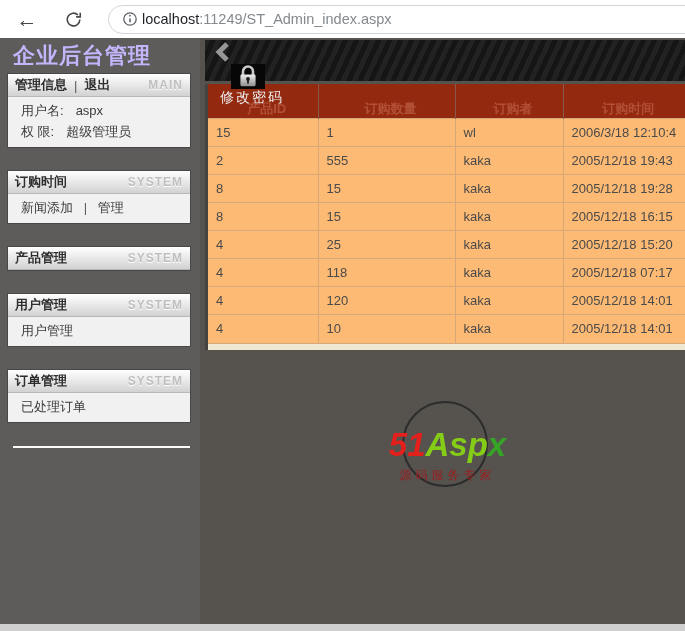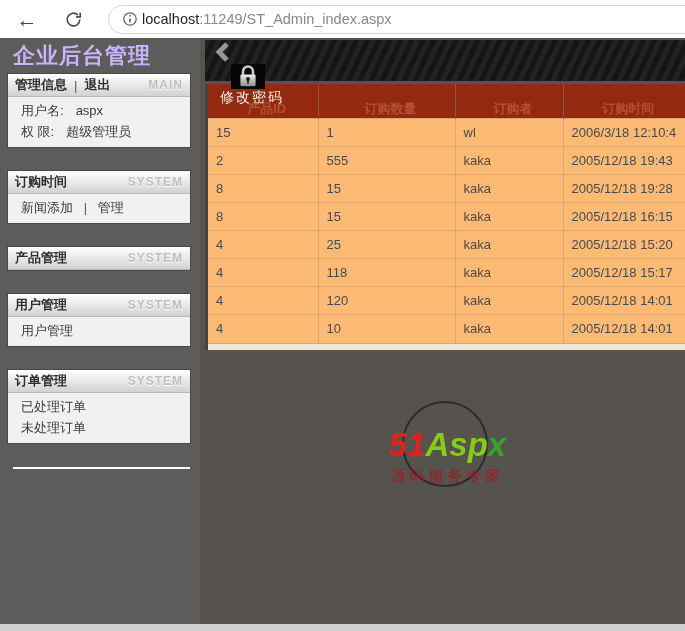--- a/index.html
+++ b/index.html
@@ -72,21 +72,21 @@
   .table-bottom { height:7px; width:477px; background:#efe8d2; border-top:1px solid #d7a877; }
 
   
   .logo { position:absolute; left:160px; top:363px; width:175px; height:100px; text-align:center; }
   .logo-circle { position:absolute; left:42px; top:0; width:86px; height:86px; border:2px solid #2c2c2c; border-radius:50%; }
   .logo-text {
     position:absolute; top:26px; left:0; right:0;
     font-size:33px; font-weight:bold; font-style:italic; line-height:36px; white-space:nowrap;
   }
   .l51 { color:#e3201c;text-align:right; } .lasp { color:#84cc16;text-align:right; } .lx { color:#36a426; }
-  .logo-tag { position:absolute; top:66px; left:0; right:0; font-size:15px; color:#9c1d1d; letter-spacing:4px; white-space:nowrap; }
+  .logo-tag { position:absolute; top:66px; left:0; right:0; font-size:12px; color:#9c1d1d; letter-spacing:4px; white-space:nowrap; }
 
   
   .hscroll { position:absolute; left:0; bottom:0; width:100%; height:7px; background:#cfcfcf; }
 </style>
 </head>
 <body>
 
 <div class="browser-bar">
   <div class="nav-btn back-btn">
     <span class="back-glyph">←</span>
@@ -163,23 +163,20 @@
     </div>
 
     <div class="sbox">
       <div class="sbox-h">
         <span>订单管理</span>
         <span class="sbox-tag">SYSTEM</span>
       </div>
       <div class="sbox-b">
         <div class="line">
           <span class="slink">已处理订单</span>
-        </div>
-        <div class="line">
-          <span class="slink">未处理订单</span>
         </div>
       </div>
     </div>
 
     <div class="side-hr"></div>
   </div>
 
   <div class="main">
 
     <div class="navbar">
@@ -249,21 +246,21 @@
           <tr>
             <td>4</td>
             <td>25</td>
             <td>kaka</td>
             <td>2005/12/18 15:20</td>
           </tr>
           <tr>
             <td>4</td>
             <td>118</td>
             <td>kaka</td>
-            <td>2005/12/18 15:17</td>
+            <td>2005/12/18 07:17</td>
           </tr>
           <tr>
             <td>4</td>
             <td>120</td>
             <td>kaka</td>
             <td>2005/12/18 14:01</td>
           </tr>
           <tr>
             <td>4</td>
             <td>10</td>

